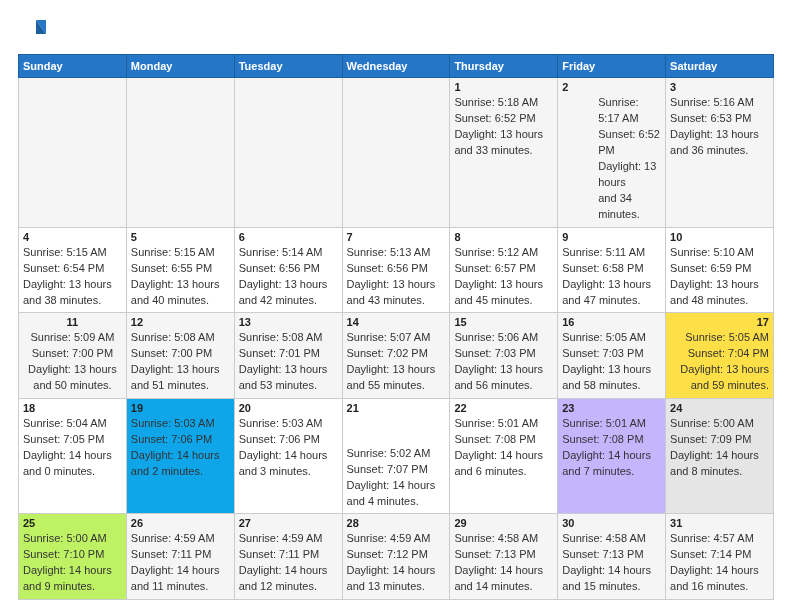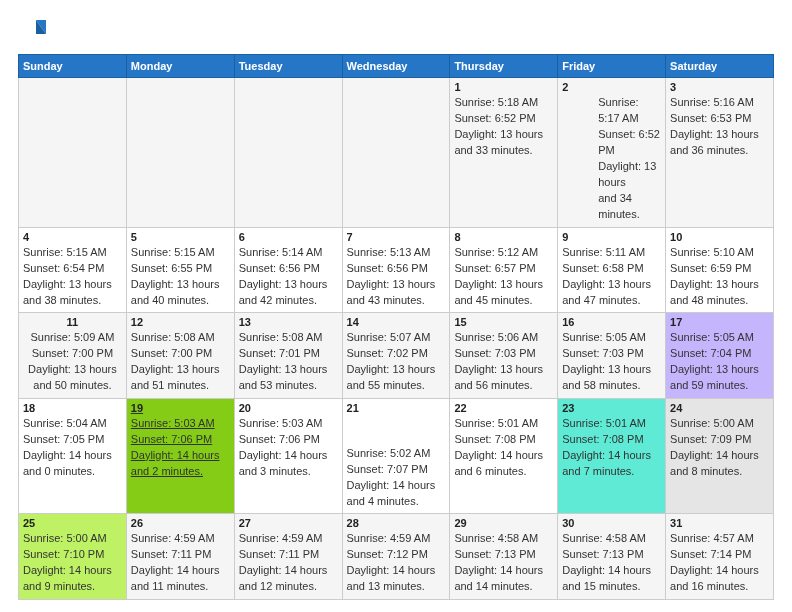--- a/index.html
+++ b/index.html
@@ -254,37 +254,37 @@
 Daylight: 13 hours
 and 56 minutes.</div>
           </td>
           <td style="background: rgb(245, 245, 245); margin-left: 48px;">
             <span class="day-number">16</span>
             <div class="day-info" style="white-space: pre-line;">Sunrise: 5:05 AM
 Sunset: 7:03 PM
 Daylight: 13 hours
 and 58 minutes.</div>
           </td>
-          <td style="background: #c4b5fd;">
+          <td style="background: #fde047; text-align: right;">
             <span class="day-number">17</span>
             <div class="day-info" style="white-space: pre-line;">Sunrise: 5:05 AM
 Sunset: 7:04 PM
 Daylight: 13 hours
 and 59 minutes.</div>
           </td>
         </tr>
         <tr>
           <td style="background: rgb(255, 255, 255);">
             <span class="day-number">18</span>
             <div class="day-info" style="white-space: pre-line;">Sunrise: 5:04 AM
 Sunset: 7:05 PM
 Daylight: 14 hours
 and 0 minutes.</div>
           </td>
-          <td style="background: #84cc16; text-decoration: underline;">
+          <td style="background: #0ea5e9;">
             <span class="day-number">19</span>
             <div class="day-info" style="white-space: pre-line;">Sunrise: 5:03 AM
 Sunset: 7:06 PM
 Daylight: 14 hours
 and 2 minutes.</div>
           </td>
           <td style="background: rgb(255, 255, 255);">
             <span class="day-number">20</span>
             <div class="day-info" style="white-space: pre-line;">Sunrise: 5:03 AM
 Sunset: 7:06 PM
@@ -298,21 +298,21 @@
 Daylight: 14 hours
 and 4 minutes.</div>
           </td>
           <td style="background: rgb(255, 255, 255);">
             <span class="day-number">22</span>
             <div class="day-info" style="white-space: pre-line;">Sunrise: 5:01 AM
 Sunset: 7:08 PM
 Daylight: 14 hours
 and 6 minutes.</div>
           </td>
-          <td style="background: #5eead4;">
+          <td style="background: #c4b5fd;">
             <span class="day-number">23</span>
             <div class="day-info" style="white-space: pre-line;">Sunrise: 5:01 AM
 Sunset: 7:08 PM
 Daylight: 14 hours
 and 7 minutes.</div>
           </td>
           <td style="background: #e5e5e5;">
             <span class="day-number">24</span>
             <div class="day-info" style="white-space: pre-line;">Sunrise: 5:00 AM
 Sunset: 7:09 PM

